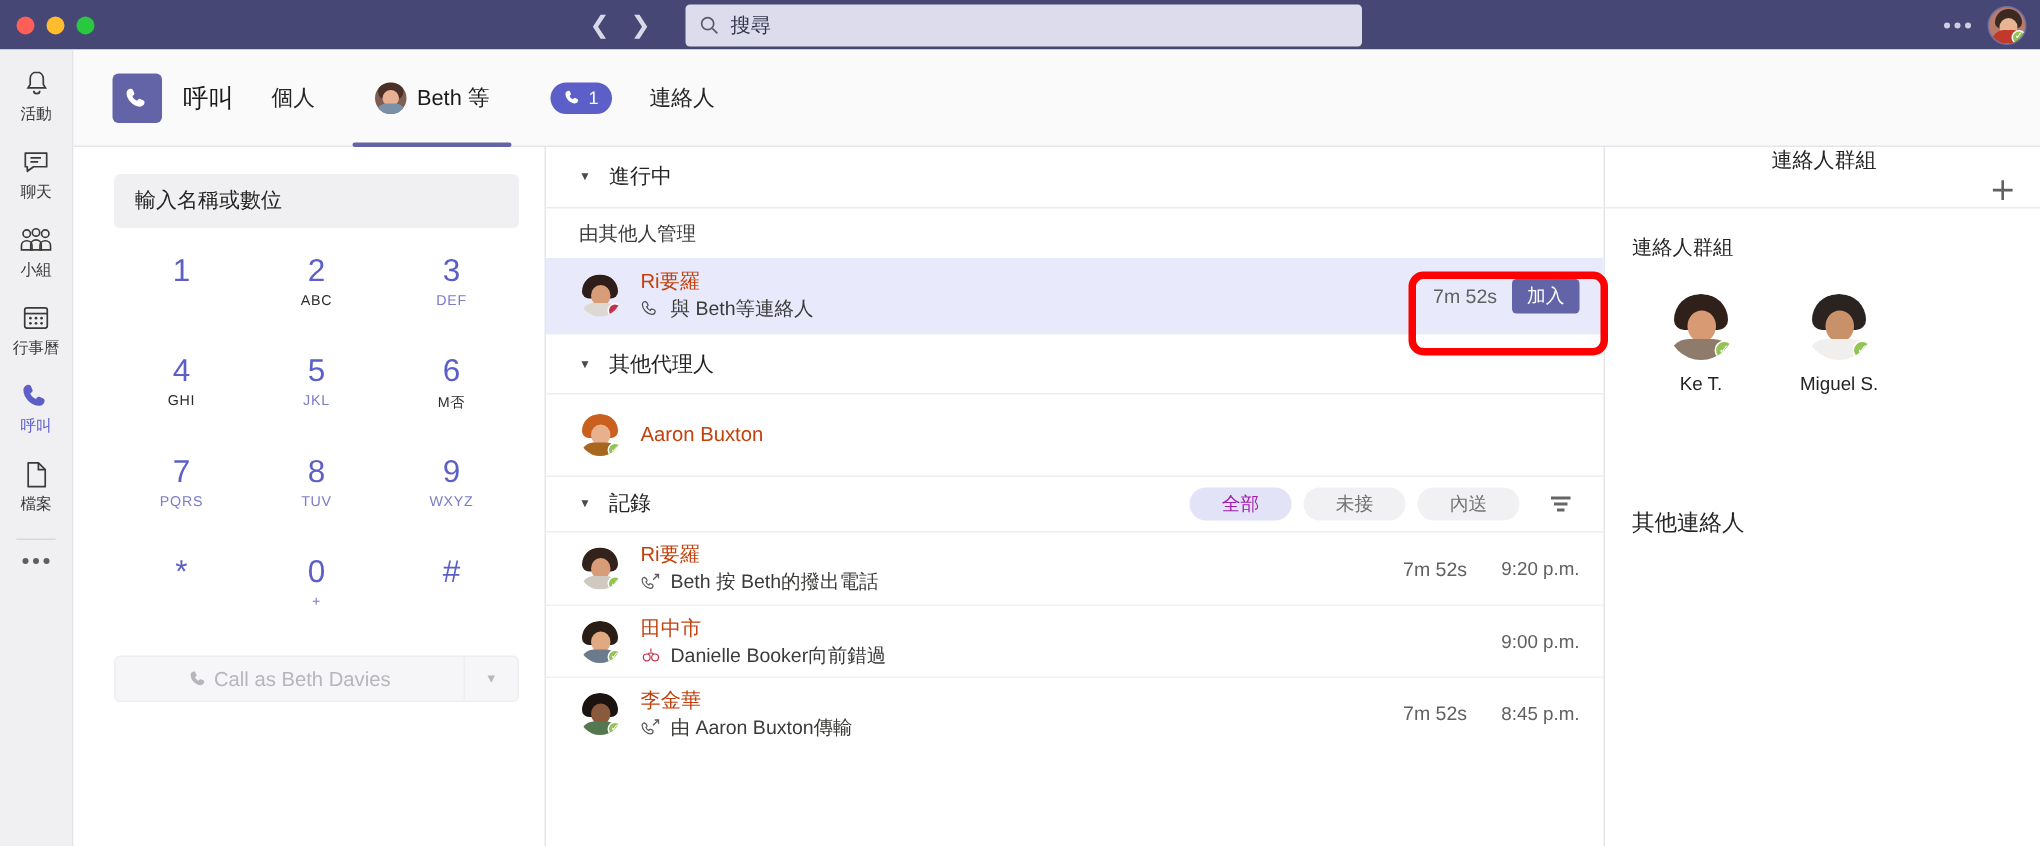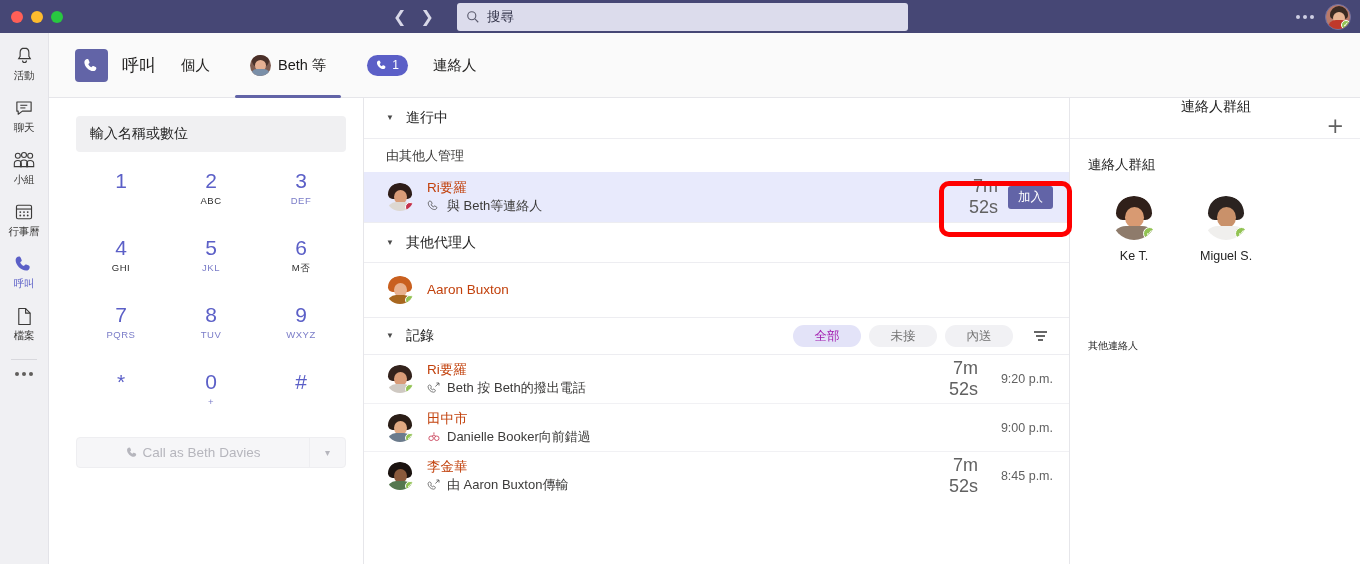--- a/index.html
+++ b/index.html
@@ -174,21 +174,21 @@
   .avatar .hair { position: absolute; left: 2px; top: 0; width: 24px; height: 16px; border-radius: 12px 12px 5px 5px; }
   .avatar .face { position: absolute; left: 8px; top: 7px; width: 13px; height: 14px; border-radius: 50%; }
   .avatar .shirt { position: absolute; left: 1px; bottom: 0; width: 26px; height: 9px; border-radius: 9px 9px 0 0; }
   .rowtext { margin-left: 13px; display: flex; flex-direction: column; gap: 2px; min-width: 0; }
   .rowname { font-size: 13.5px; color: #c2410c; line-height: 16px; }
   .rowsub {
     font-size: 13px; color: #3b3a39; line-height: 16px;
     display: flex; align-items: center; gap: 6px;
   }
   .rowspacer { flex: 1; }
-  .rowdur { font-size: 18px; color: #616161; width: 58px; text-align: right; }
+  .rowdur { font-size: 13px; color: #616161; width: 58px; text-align: right; }
   .rowtime { font-size: 12.5px; color: #616161; width: 62px; text-align: right; margin-left: 13px; }
   .hist-hdr {
     height: 38px; display: flex; align-items: center; gap: 12px;
     padding: 0 22px; font-size: 14px; color: #242424;
     border-top: 1px solid #ededf1; border-bottom: 1px solid #ededf1;
   }
   .filters { display: flex; align-items: center; gap: 8px; margin-left: auto; }
   .fpill {
     height: 22px; min-width: 68px; border-radius: 11px; background: #f1f1f4;
     display: flex; align-items: center; justify-content: center;
@@ -223,21 +223,21 @@
   .right-sec { padding: 17px 18px 0; font-size: 13.5px; color: #242424; }
   .speeddial { display: flex; gap: 44px; padding: 22px 0 0 42px; }
   .sd-person { display: flex; flex-direction: column; align-items: center; gap: 9px; cursor: pointer; }
   .sd-avatar { position: relative; width: 44px; height: 44px; border-radius: 50%; overflow: hidden; }
   .sd-avatar .hair { position: absolute; left: 4px; top: 0; width: 36px; height: 24px; border-radius: 18px 18px 7px 7px; }
   .sd-avatar .face { position: absolute; left: 13px; top: 11px; width: 19px; height: 21px; border-radius: 50%; }
   .sd-avatar .shirt { position: absolute; left: 0; bottom: 0; width: 44px; height: 14px; border-radius: 14px 14px 0 0; }
   .sd-avatar .presence { width: 13px; height: 13px; right: 0; bottom: 0; }
   .sd-avatar .presence .chk { font-size: 9px; }
   .sd-name { font-size: 12.5px; color: #242424; }
-  .other-contacts { padding: 76px 18px 0; font-size: 10px; color: #242424; }
+  .other-contacts { padding: 76px 18px 0; font-size: 15px; color: #242424; }
 
   
   .hl-box {
     position: absolute; left: 939px; top: 181px; width: 133px; height: 56px;
     border: 5px solid #ff0000; border-radius: 10px; pointer-events: none;
   }
 </style>
 </head>
 <body>
 

